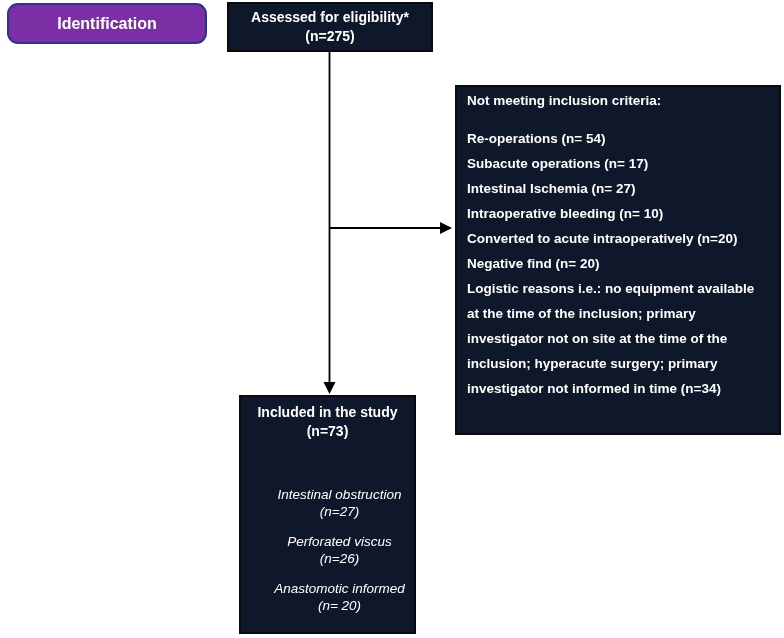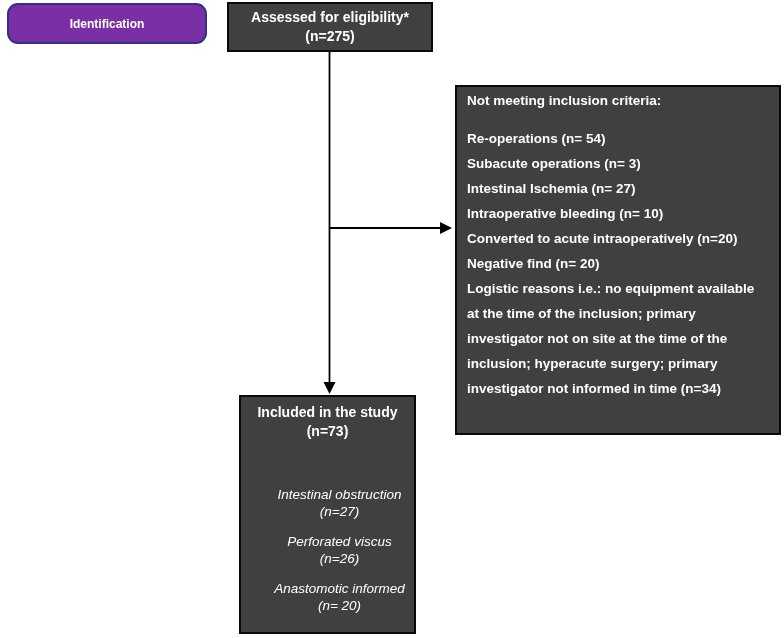--- a/index.html
+++ b/index.html
@@ -10,28 +10,28 @@
     font-family:"Liberation Sans", sans-serif;
     overflow:hidden;
   }
   .stage-label{
     position:absolute;
     background:#7b2fa5;
     border:2px solid #31308f;
     border-radius:11px;
     color:#ffffff;
     font-weight:bold;
-    font-size:12px;
+    font-size:16px;
     display:flex;align-items:center;justify-content:center;
     text-align:center;
     box-sizing:border-box;
   }
   .blue-box{
     position:absolute;
-    background:#404040;
+    background:#0f172a;
     border:2px solid #0a0a0a;
     color:#ffffff;
     box-sizing:border-box;
   }
   #box-assessed{
     left:227px;top:2px;width:206px;height:50px;
     display:flex;flex-direction:column;align-items:center;justify-content:center;
     font-weight:bold;font-size:14px;line-height:19px;text-align:center;
   }
   #box-not-meeting{
@@ -70,21 +70,21 @@
 
 
   <div class="blue-box" id="box-assessed">
     <div>Assessed for eligibility*</div>
     <div>(n=275)</div>
   </div>
 
   <div class="blue-box" id="box-not-meeting">
     <div class="nm-title">Not meeting inclusion criteria:</div>
     <div class="nm-item">Re-operations (n= 54)</div>
-    <div class="nm-item">Subacute operations (n= 3)</div>
+    <div class="nm-item">Subacute operations (n= 17)</div>
     <div class="nm-item">Intestinal Ischemia (n= 27)</div>
     <div class="nm-item">Intraoperative bleeding (n= 10)</div>
     <div class="nm-item">Converted to acute intraoperatively (n=20)</div>
     <div class="nm-item">Negative find (n= 20)</div>
     <div class="nm-item">Logistic reasons i.e.: no equipment available at the time of the inclusion; primary investigator not on site at the time of the inclusion; hyperacute surgery; primary investigator not informed in time (n=34)</div>
   </div>
 
   <div class="blue-box" id="box-included">
     <div class="inc-header">
       <div>Included in the study</div>

